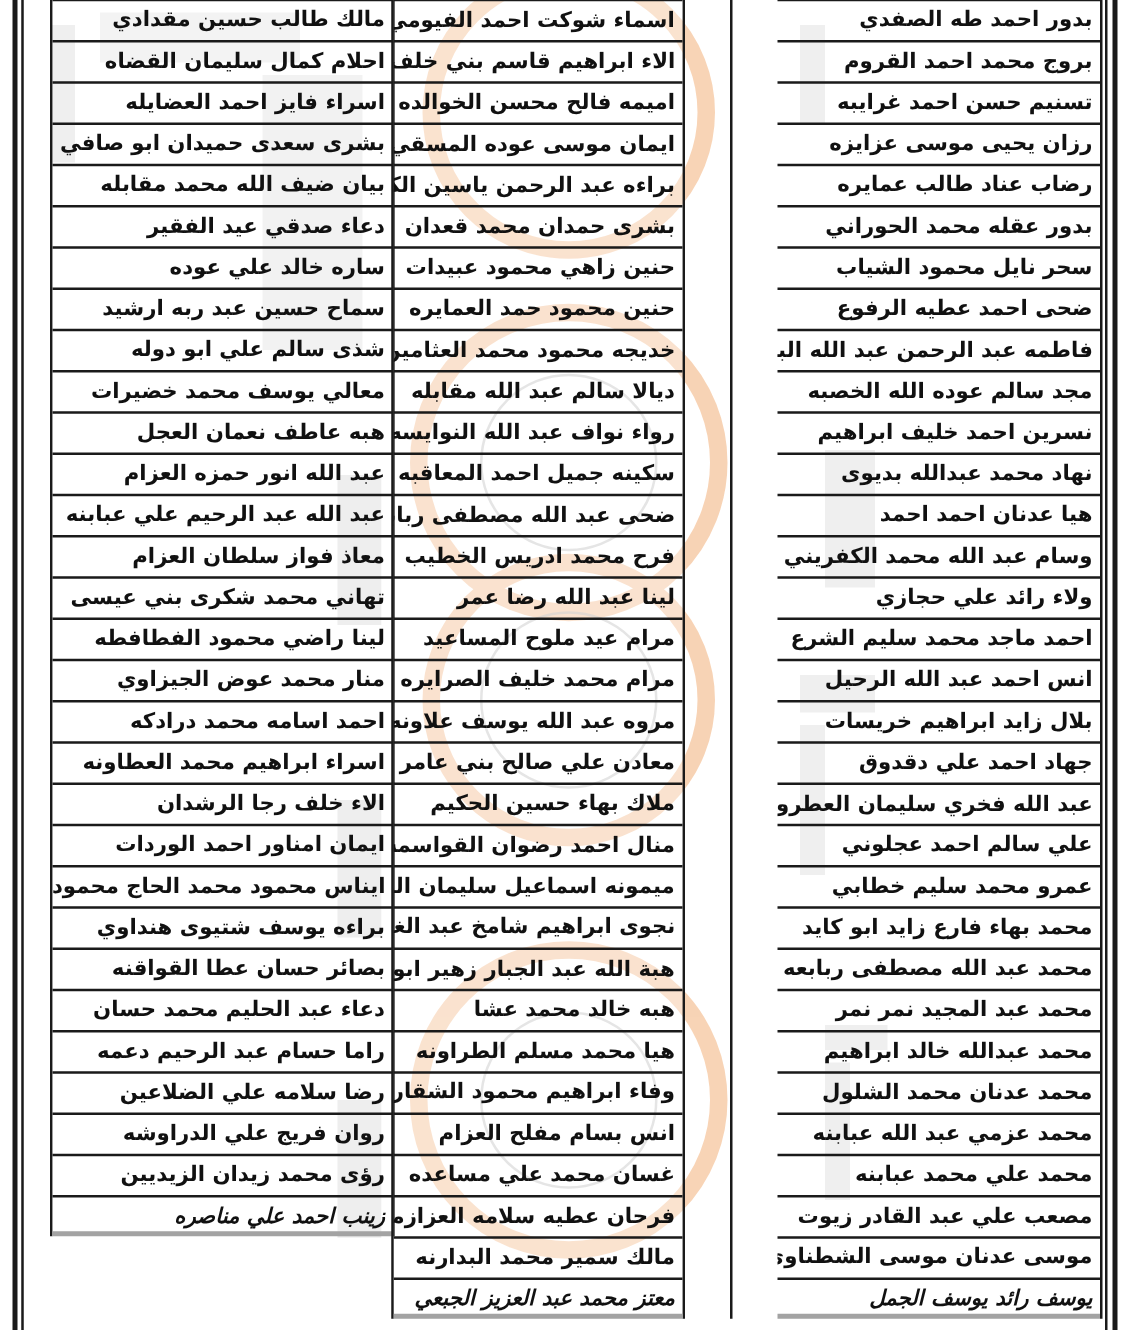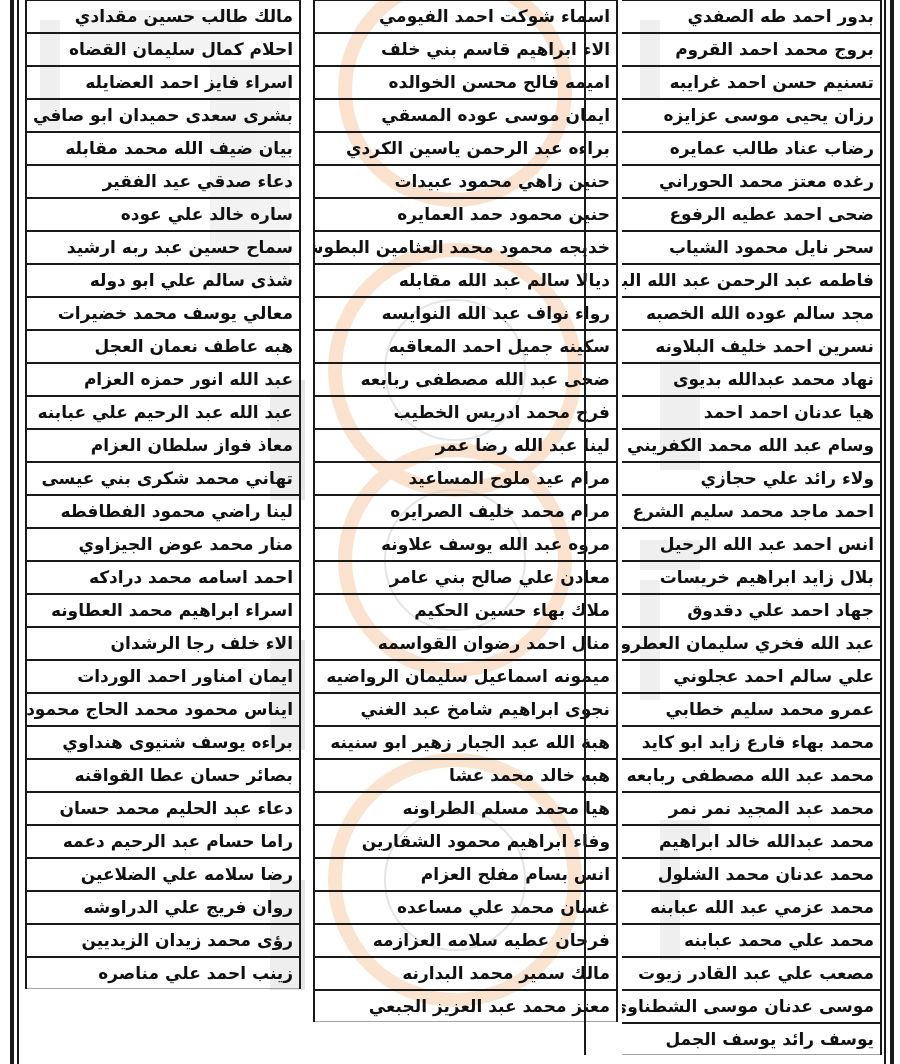--- a/index.html
+++ b/index.html
@@ -21,34 +21,34 @@
   .outer-right {
     position: absolute; left: 884px; top: 0; width: 10px; height: 1064px;
     border-left: 2px solid #1a1a1a; border-right: 4px solid #1a1a1a;
     box-sizing: border-box;
   }
   .col {
     position: absolute; top: -1px; z-index: 2;
     border-left: 2px solid #1a1a1a; border-right: 2px solid #1a1a1a;
     box-sizing: border-box;
   }
-  .col-left { left: 25px; width: 276px; }
-  .col-mid { left: 313px; width: 305px; }
+  .col-left { left: 40px; width: 276px; }
+  .col-mid { left: 313px; width: 235px; }
   .col-right { left: 584px; width: 298px; padding-left: 36px; }
   .row {
     height: 33px; box-sizing: border-box;
     border-top: 2px solid #1a1a1a;
     direction: rtl; text-align: right;
     padding: 0 6px 0 4px;
     font-weight: bold; font-size: 17px; line-height: 31px;
     color: #111;
     white-space: nowrap; overflow: hidden;
     background: rgba(255,255,255,0.35);
   }
-  .row:last-child { border-bottom: 1px solid #a3a3a3; }
+  .row:last-child { border-bottom: 4px solid #a3a3a3; font-style: italic; }
 </style>
 </head>
 <body>
 
 <svg class="watermark" viewBox="0 0 900 1064">
   <g opacity="0.55">
     <rect x="40" y="20" width="20" height="110" fill="#d4d4d4"></rect>
     <rect x="80" y="10" width="160" height="40" fill="#e0e0e0"></rect>
     <rect x="210" y="60" width="80" height="220" fill="#dedede"></rect>
     <rect x="640" y="20" width="20" height="80" fill="#d4d4d4"></rect>
@@ -108,20 +108,21 @@
     <div class="row">روان فريج علي الدراوشه</div>
     <div class="row">رؤى محمد زيدان الزيديين</div>
     <div class="row">زينب احمد علي مناصره</div>
   </div>
 <div class="col col-mid" id="col-mid">
     <div class="row">اسماء شوكت احمد الفيومي</div>
     <div class="row">الاء ابراهيم قاسم بني خلف</div>
     <div class="row">اميمه فالح محسن الخوالده</div>
     <div class="row">ايمان موسى عوده المسقي</div>
     <div class="row">براءه عبد الرحمن ياسين الكردي</div>
+    <div class="row">بشرى حمدان محمد قعدان</div>
     <div class="row">حنين زاهي محمود عبيدات</div>
     <div class="row">حنين محمود حمد العمايره</div>
     <div class="row">خديجه محمود محمد العثامين البطوش</div>
     <div class="row">ديالا سالم عبد الله مقابله</div>
     <div class="row">رواء نواف عبد الله النوايسه</div>
     <div class="row">سكينه جميل احمد المعاقبه</div>
     <div class="row">ضحى عبد الله مصطفى ربابعه</div>
     <div class="row">فرح محمد ادريس الخطيب</div>
     <div class="row">لينا عبد الله رضا عمر</div>
     <div class="row">مرام عيد ملوح المساعيد</div>
@@ -141,26 +142,26 @@
     <div class="row">فرحان عطيه سلامه العزازمه</div>
     <div class="row">مالك سمير محمد البدارنه</div>
     <div class="row">معتز محمد عبد العزيز الجبعي</div>
   </div>
 <div class="col col-right" id="col-right">
     <div class="row">بدور احمد طه الصفدي</div>
     <div class="row">بروج محمد احمد القروم</div>
     <div class="row">تسنيم حسن احمد غرايبه</div>
     <div class="row">رزان يحيى موسى عزايزه</div>
     <div class="row">رضاب عناد طالب عمايره</div>
-    <div class="row">رغده معتز محمد الحوراني</div>
+    <div class="row">بدور عقله محمد الحوراني</div>
+    <div class="row">سحر نايل محمود الشياب</div>
     <div class="row">ضحى احمد عطيه الرفوع</div>
-    <div class="row">سحر نايل محمود الشياب</div>
     <div class="row">فاطمه عبد الرحمن عبد الله البلاونه</div>
     <div class="row">مجد سالم عوده الله الخصبه</div>
-    <div class="row">نسرين احمد خليف البلاونه</div>
+    <div class="row">نسرين احمد خليف ابراهيم</div>
     <div class="row">نهاد محمد عبدالله بديوى</div>
     <div class="row">هيا عدنان احمد احمد</div>
     <div class="row">وسام عبد الله محمد الكفريني</div>
     <div class="row">ولاء رائد علي حجازي</div>
     <div class="row">احمد ماجد محمد سليم الشرع</div>
     <div class="row">انس احمد عبد الله الرحيل</div>
     <div class="row">بلال زايد ابراهيم خريسات</div>
     <div class="row">جهاد احمد علي دقدوق</div>
     <div class="row">عبد الله فخري سليمان العطروز</div>
     <div class="row">علي سالم احمد عجلوني</div>

